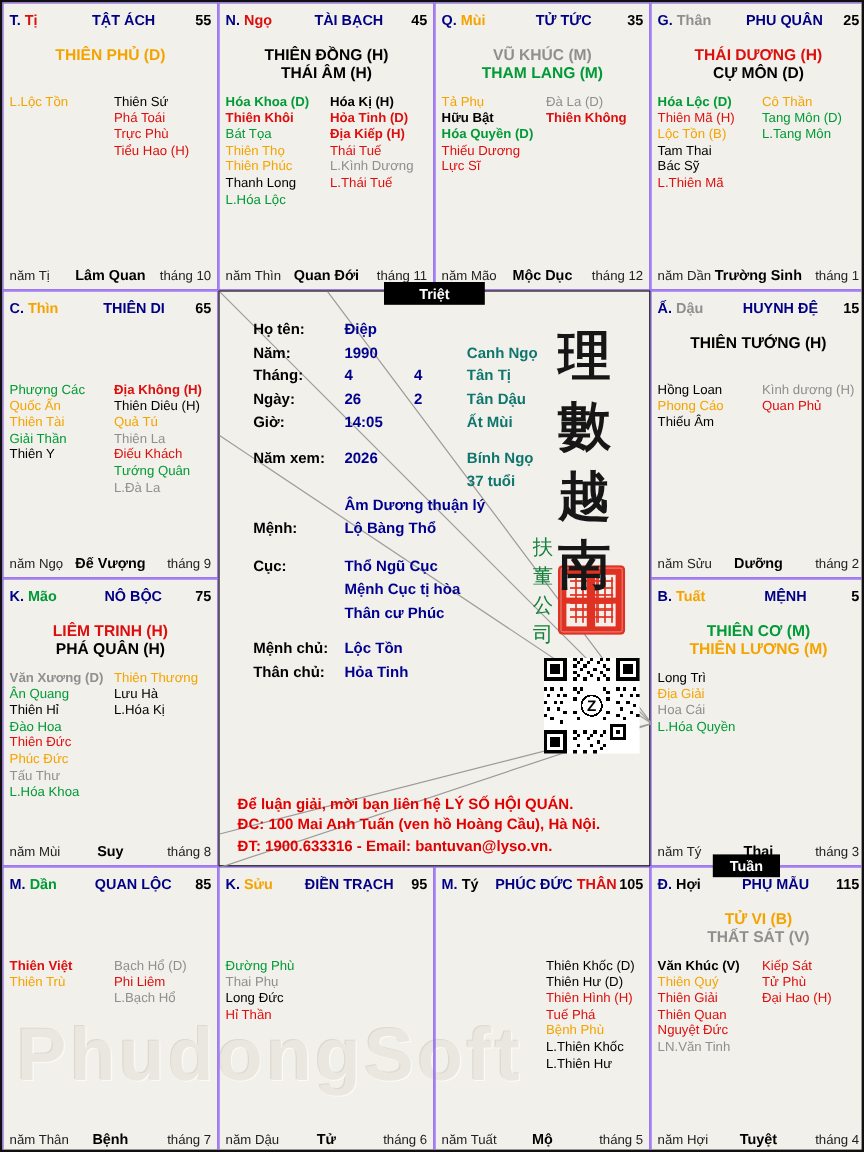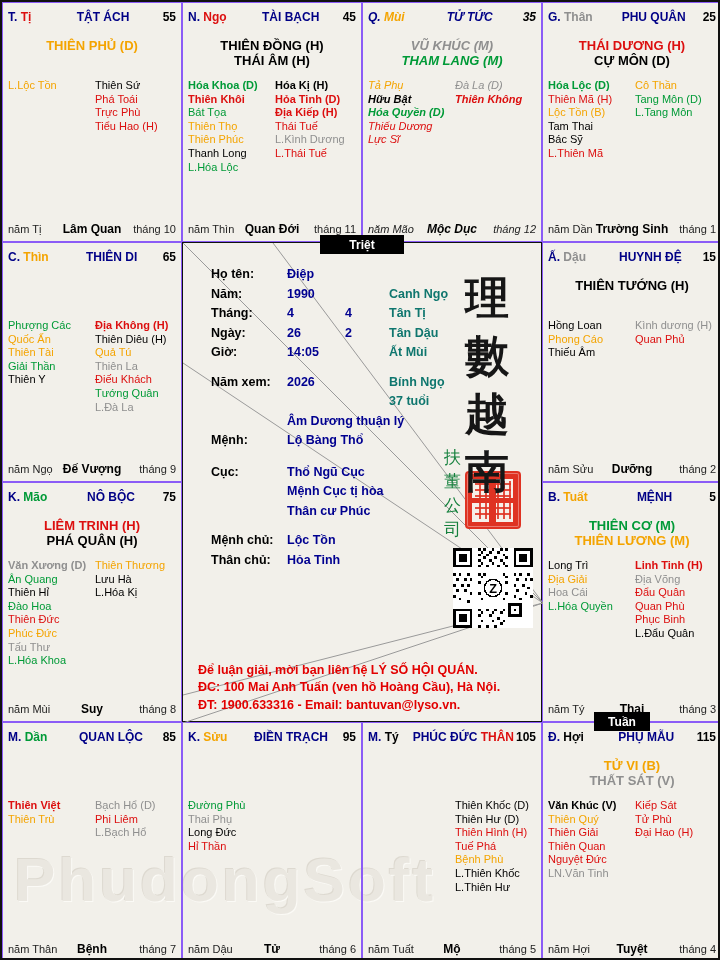--- a/index.html
+++ b/index.html
@@ -105,21 +105,21 @@
           <div class="c-red">Thái Tuế</div>
           <div class="c-gray">L.Kình Dương</div>
           <div class="c-red">L.Thái Tuế</div>
         </div>
     <div class="ftr">
       <span class="fy">năm Thìn</span>
       <span class="fs">Quan Đới</span>
       <span class="fm">tháng 11</span>
     </div>
   </div>
-      <div class="cell" style="left: 360px; top: 0px; font-style: italic;">
+      <div class="cell" style="left: 360px; top: 0px;">
     <div class="hdr">
       <span class="sb"><span class="stem">Q.</span> <span class="branch c-orange">Mùi</span></span>
       <span class="pal"><span class="pname">TỬ TỨC</span><span class="pextra c-red"></span></span>
       <span class="num">35</span>
     </div>
     <div class="mains">
           <div class="c-gray">VŨ KHÚC (M)</div>
           <div class="c-green">THAM LANG (M)</div>
         </div>
     <div class="colL">
@@ -260,28 +260,20 @@
     </div>
     <div class="mains">
           <div class="c-green">THIÊN CƠ (M)</div>
           <div class="c-orange">THIÊN LƯƠNG (M)</div>
         </div>
     <div class="colL">
           <div class="c-black">Long Trì</div>
           <div class="c-orange">Địa Giải</div>
           <div class="c-gray">Hoa Cái</div>
           <div class="c-green">L.Hóa Quyền</div>
-        </div>
-    <div class="colR">
-          <div class="c-red bold">Linh Tinh (H)</div>
-          <div class="c-gray">Địa Võng</div>
-          <div class="c-red">Đẩu Quân</div>
-          <div class="c-red">Quan Phù</div>
-          <div class="c-red">Phục Binh</div>
-          <div class="c-black">L.Đẩu Quân</div>
         </div>
     <div class="ftr">
       <span class="fy">năm Tý</span>
       <span class="fs">Thai</span>
       <span class="fm">tháng 3</span>
     </div>
   </div>
       <div class="cell" style="left: 0px; top: 720px;">
     <div class="hdr">
       <span class="sb"><span class="stem">M.</span> <span class="branch c-green">Dần</span></span>

